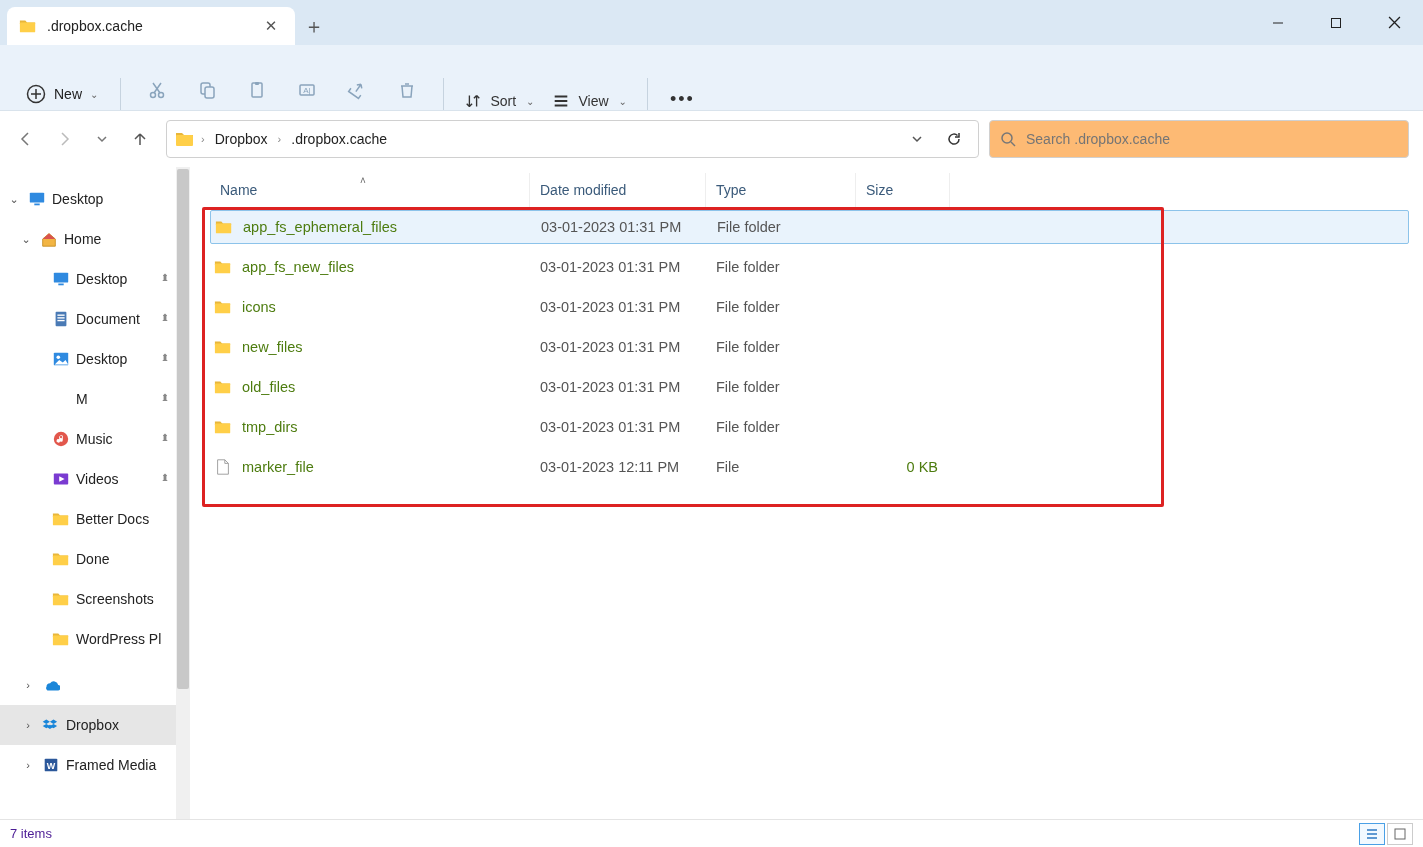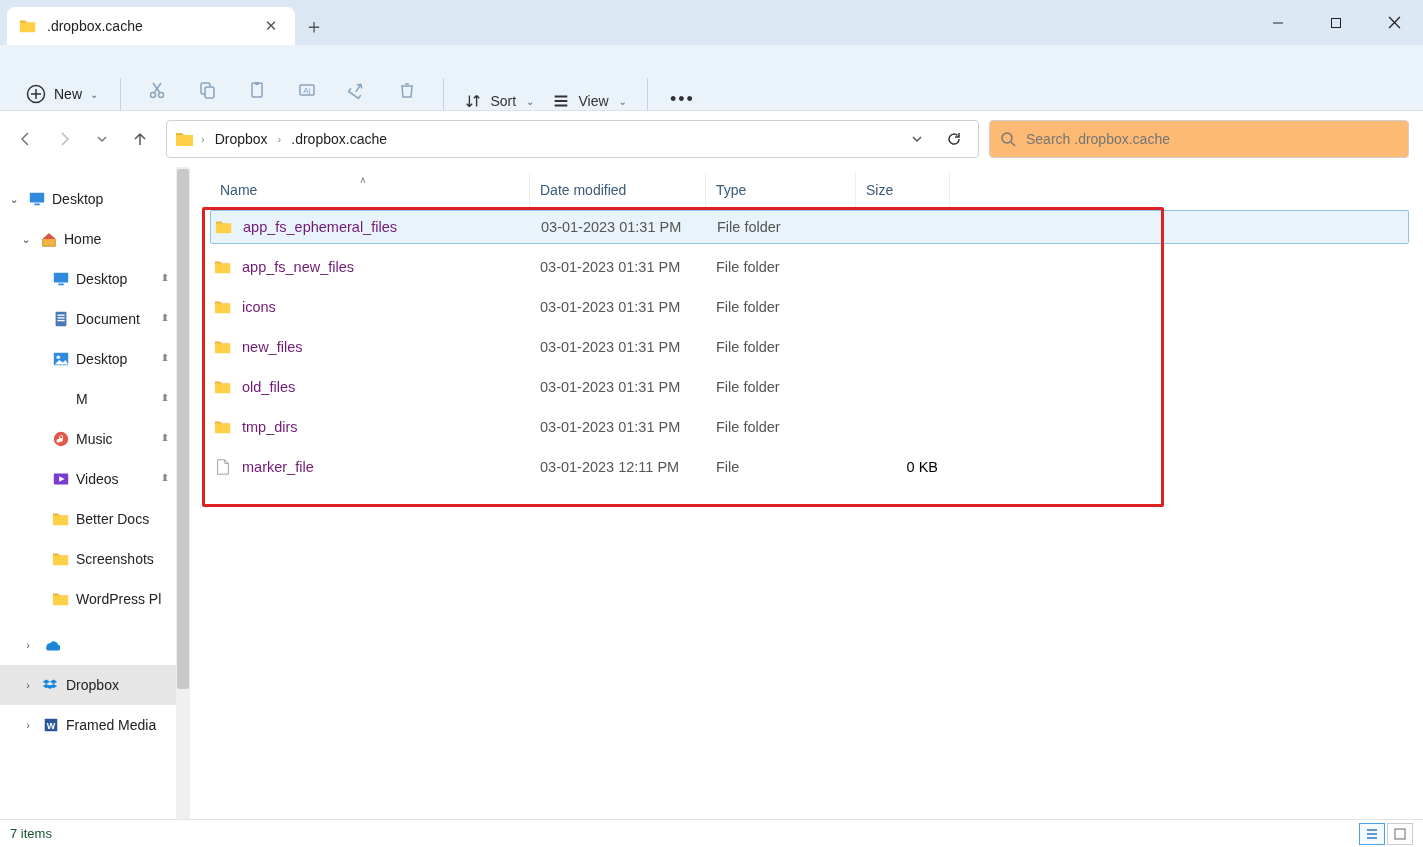--- a/index.html
+++ b/index.html
@@ -58,29 +58,29 @@
 .files { flex: 1; position: relative; padding: 6px 14px 0 20px; }
 .columns { display: flex; align-items: center; height: 34px; color: #3a5a7a; font-size: 14px; }
 .col { border-right: 1px solid #eee; height: 100%; display: flex; align-items: center; padding-left: 10px; position: relative; }
 .col.name { width: 320px; }
 .col.date { width: 176px; }
 .col.type { width: 150px; }
 .col.size { width: 94px; justify-content: flex-start; border-right: 1px solid #eee; }
 .col .sort-caret { position: absolute; right: 140px; top: 2px; font-size: 10px; color: #666; }
 .highlight-box { position: absolute; border: 3px solid #d22; top: 40px; left: 12px; width: 962px; height: 300px; pointer-events: none; border-radius: 2px; }
 .row { display: flex; align-items: center; height: 40px; font-size: 14.5px; }
-.row .c-name { width: 320px; display: flex; align-items: center; gap: 10px; padding-left: 4px; color: #701a75; }
+.row .c-name { width: 320px; display: flex; align-items: center; gap: 10px; padding-left: 4px; color: #4d7c0f; }
 .row .c-date { width: 176px; color: #555; padding-left: 10px; }
 .row .c-type { width: 150px; color: #555; padding-left: 10px; }
-.row .c-size { width: 94px; color: #000000; text-align: right; padding-right: 12px; }
+.row .c-size { width: 94px; color: #4d7c0f; text-align: right; padding-right: 12px; }
 .row.selected { background: #e9f3fc; border: 1px solid #8cc3ea; border-radius: 2px; height: 34px; margin: 3px 0; }
 .row.selected .c-name, .row.selected .c-date, .row.selected .c-type { }
 
 
-.status { height: 28px; border-top: 1px solid #e4e4e4; display: flex; align-items: center; padding: 0 10px; font-size: 13px; color: #14532d; background: #fff; }
+.status { height: 28px; border-top: 1px solid #e4e4e4; display: flex; align-items: center; padding: 0 10px; font-size: 13px; color: #4c1d95; background: #fff; }
 .status .view-toggles { margin-left: auto; display: flex; gap: 2px; }
 .vt { width: 26px; height: 22px; border: 1px solid #ccc; display: flex; align-items: center; justify-content: center; color: #444; }
 .vt.active { border-color: #4aa0e6; background: #f2f9ff; }
 
 
 svg { display: block; }
 
 
 .folder-body { fill: #ffcf48; }
 .folder-tab  { fill: #e8b63a; }
@@ -404,20 +404,28 @@
             </svg>
           </span>
           <span>Better Docs</span>
         </div>
         <div class="tree-item ind2">
           <span class="icn">
             <svg width="18" height="18" viewBox="0 0 20 20">
               <use href="#ic-folder"></use>
             </svg>
           </span>
+          <span>Done</span>
+        </div>
+        <div class="tree-item ind2">
+          <span class="icn">
+            <svg width="18" height="18" viewBox="0 0 20 20">
+              <use href="#ic-folder"></use>
+            </svg>
+          </span>
           <span>Screenshots</span>
         </div>
         <div class="tree-item ind2">
           <span class="icn">
             <svg width="18" height="18" viewBox="0 0 20 20">
               <use href="#ic-folder"></use>
             </svg>
           </span>
           <span>WordPress Pl</span>
         </div>

